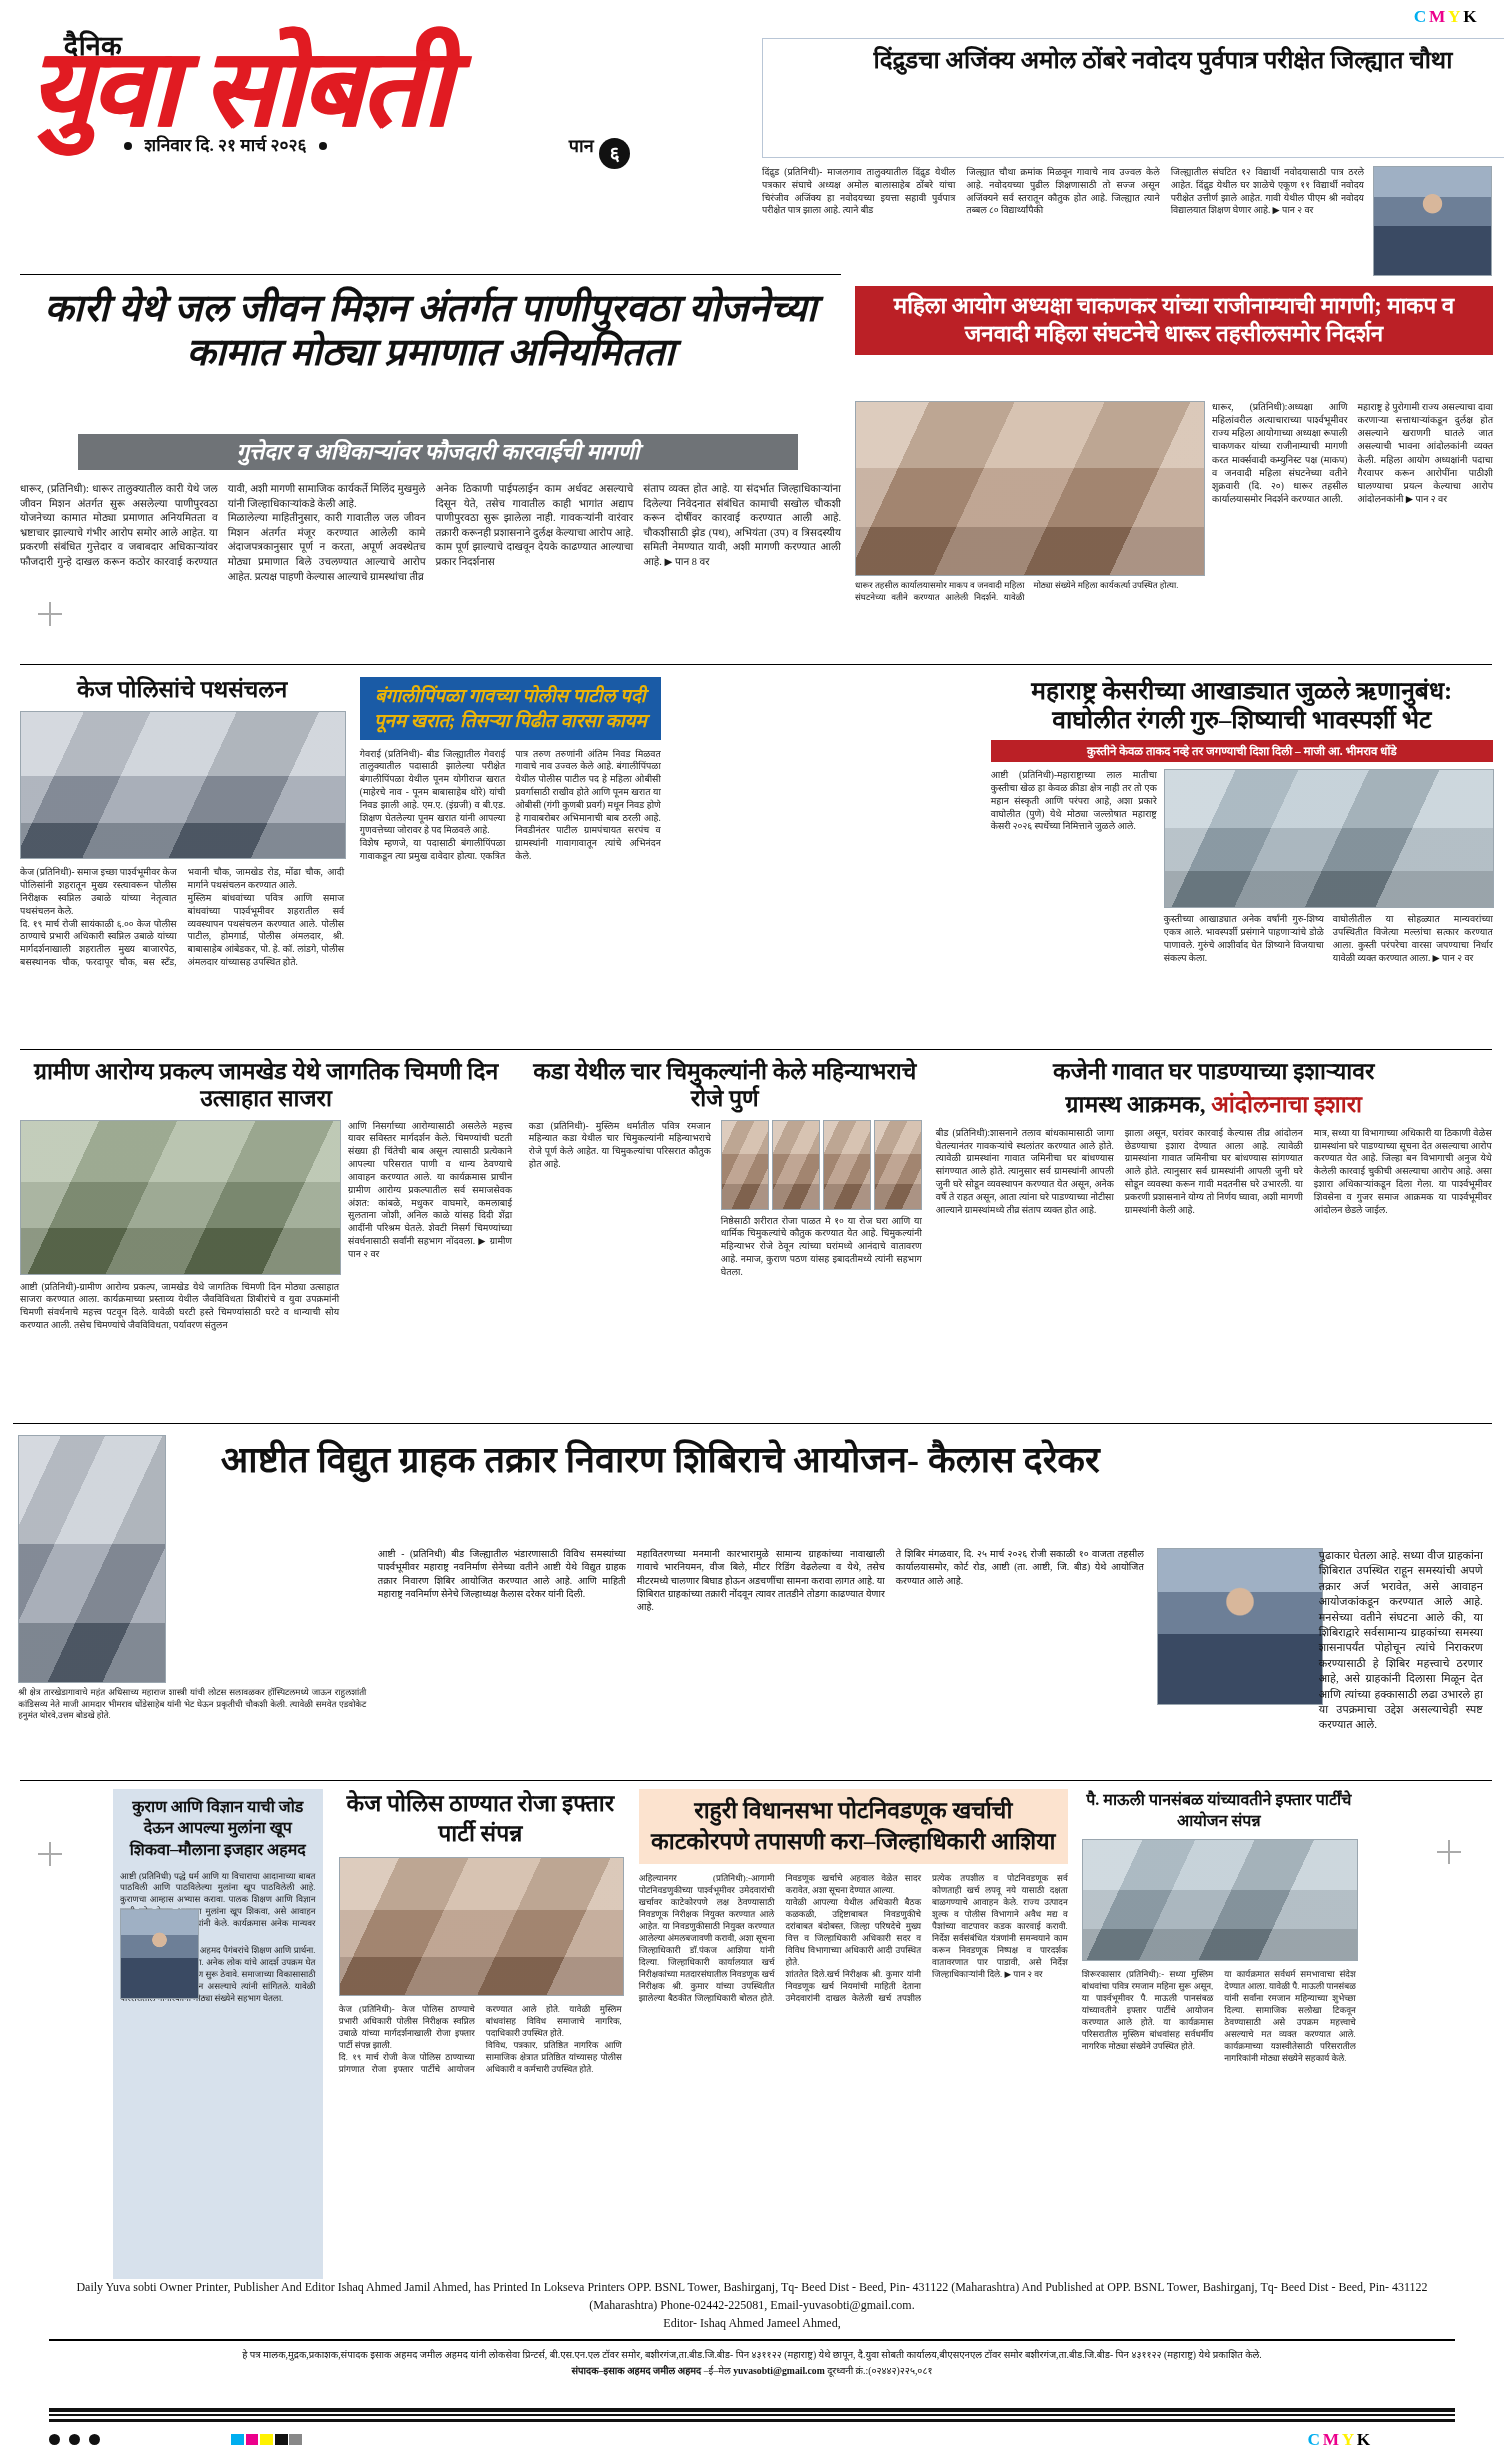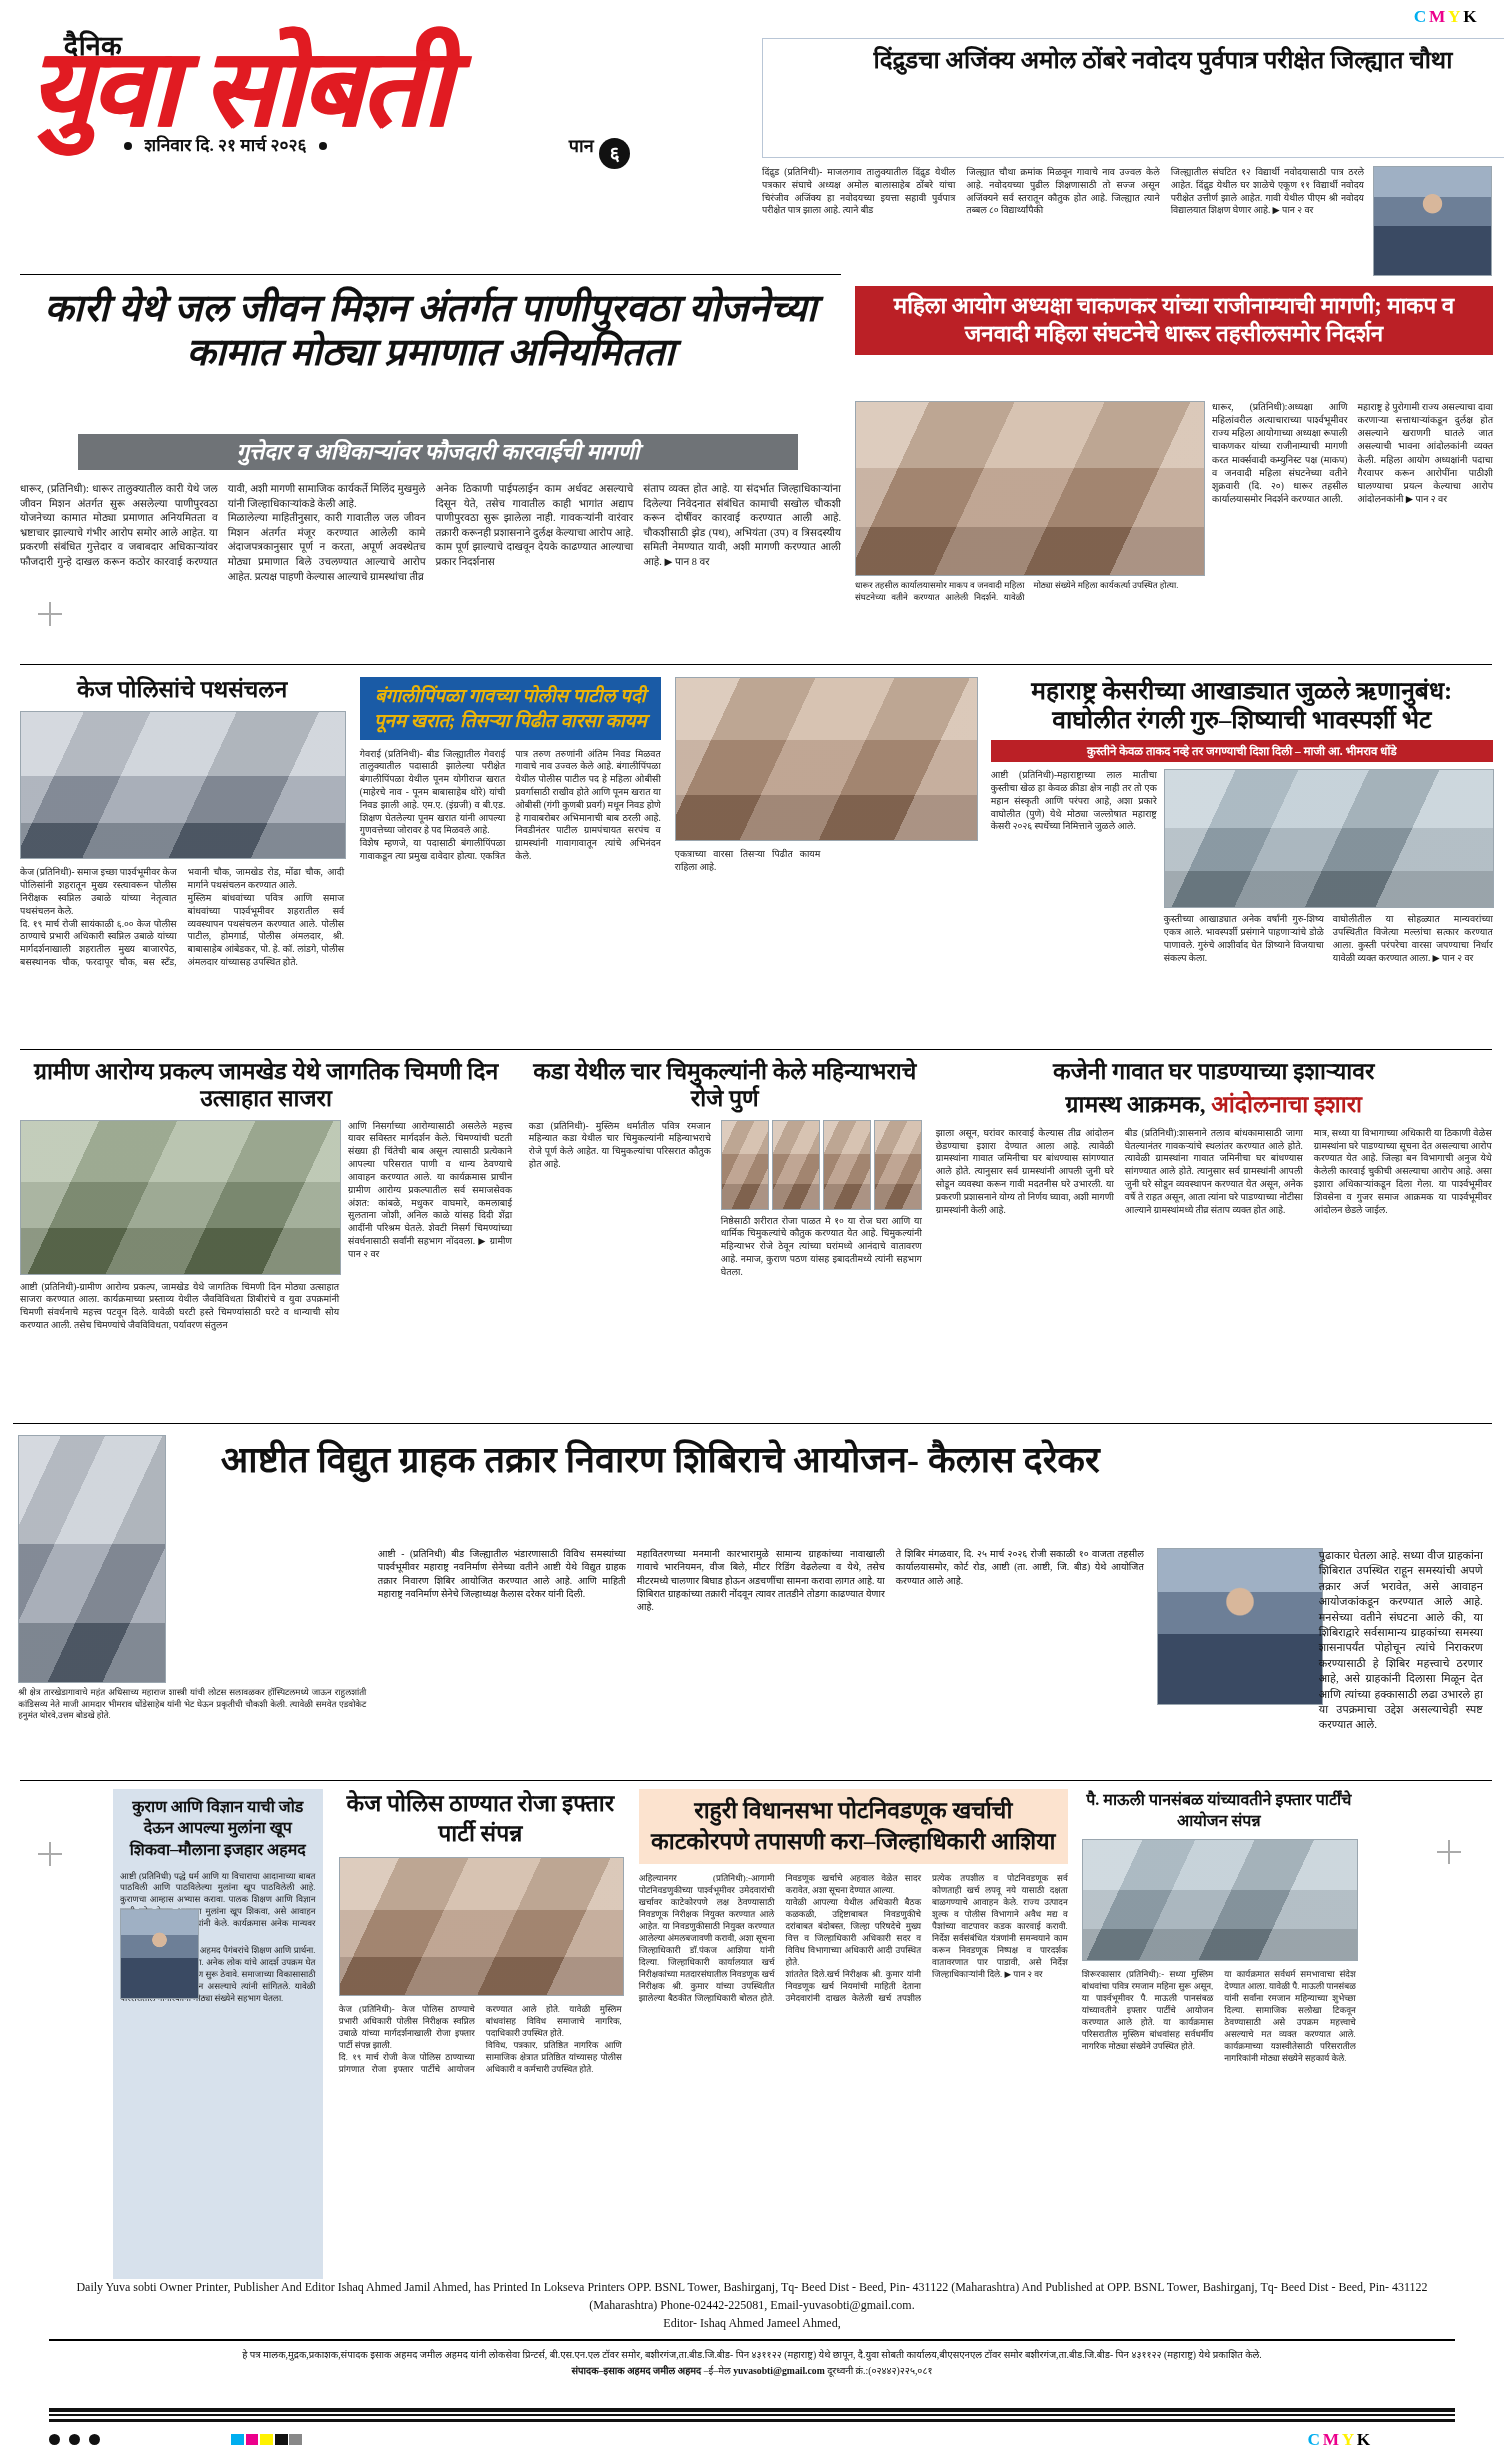--- a/index.html
+++ b/index.html
@@ -202,26 +202,20 @@
     <div class="colB">
       <div class="blueban">
         <h3>बंगालीपिंपळा गावच्या पोलीस पाटील पदी पूनम खरात; तिसऱ्या पिढीत वारसा कायम</h3>
       </div>
       <div class="body-txt-sm" style="margin-top:7.3px;column-count:2;column-gap:10px;">
         <div>गेवराई (प्रतिनिधी)- बीड जिल्ह्यातील गेवराई तालुक्यातील पदासाठी झालेल्या परीक्षेत बंगालीपिंपळा येथील पूनम योगीराज खरात (माहेरचे नाव - पूनम बाबासाहेब थोरे) यांची निवड झाली आहे. एम.ए. (इंग्रजी) व बी.एड. शिक्षण घेतलेल्या पूनम खरात यांनी आपल्या गुणवत्तेच्या जोरावर हे पद मिळवले आहे.</div>
         <div>विशेष म्हणजे, या पदासाठी बंगालीपिंपळा गावाकडून त्या प्रमुख दावेदार होत्या. एकत्रित पात्र तरुण तरुणांनी अंतिम निवड मिळवत गावाचे नाव उज्वल केले आहे. बंगालीपिंपळा येथील पोलीस पाटील पद हे महिला ओबीसी प्रवर्गासाठी राखीव होते आणि पूनम खरात या ओबीसी (गंगी कुणबी प्रवर्ग) मधून निवड होणे हे गावाबरोबर अभिमानाची बाब ठरली आहे. निवडीनंतर पाटील ग्रामपंचायत सरपंच व ग्रामस्थांनी गावागावातून त्यांचे अभिनंदन केले.</div>
       </div>
     </div>
 
-    <div class="colC">
-      <div class="ph warm" style="width:301px;height:162px;"></div>
-      <div class="body-txt-sm" style="margin-top:7.3px;column-count:2;column-gap:10px;">
-        <div>एकत्राच्या वारसा तिसऱ्या पिढीत कायम राहिला आहे.</div>
-      </div>
-    </div>
 
     <div class="colD">
       <div class="h-center" style="font-size:24.6px;">महाराष्ट्र केसरीच्या आखाड्यात जुळले ऋणानुबंध: वाघोलीत रंगली गुरु–शिष्याची भावस्पर्शी भेट</div>
       <div class="redstrip" style="margin-top:5.5px;">कुस्तीने केवळ ताकद नव्हे तर जगण्याची दिशा दिली – माजी आ. भीमराव धोंडे</div>
       <div style="position:relative;margin-top:7.3px;height:182px;">
         <div class="ph" style="position:absolute;left:173px;top:0;width:328px;height:137px;"></div>
         <div class="body-txt-sm" style="position:absolute;left:0;top:0;width:166px;">
           <div>आष्टी (प्रतिनिधी)-महाराष्ट्राच्या लाल मातीचा कुस्तीचा खेळ हा केवळ क्रीडा क्षेत्र नाही तर तो एक महान संस्कृती आणि परंपरा आहे, अशा प्रकारे वाघोलीत (पुणे) येथे मोठ्या जल्लोषात महाराष्ट्र केसरी २०२६ स्पर्धेच्या निमित्ताने जुळले आले.</div>
         </div>
         <div class="body-txt-sm" style="position:absolute;left:173px;top:144px;width:160px;">
@@ -268,22 +262,22 @@
         </div>
       </div>
     </div>
 
     <div class="cC">
       <h3>कजेनी गावात घर पाडण्याच्या इशाऱ्यावर</h3>
       <h3 style="margin-top:5.5px;">
         <span>ग्रामस्थ आक्रमक, </span><span class="accent-red">आंदोलनाचा इशारा</span>
       </h3>
       <div class="cols3 body-txt-sm" style="margin-top:9px;">
+        <div>बीड (प्रतिनिधी):शासनाने तलाव बांधकामासाठी जागा घेतल्यानंतर गावकऱ्यांचे स्थलांतर करण्यात आले होते. त्यावेळी ग्रामस्थांना गावात जमिनीचा घर बांधण्यास सांगण्यात आले होते. त्यानुसार सर्व ग्रामस्थांनी आपली जुनी घरे सोडून व्यवस्थापन करण्यात येत असून, अनेक वर्षे ते राहत असून, आता त्यांना घरे पाडण्याच्या नोटीसा आल्याने ग्रामस्थांमध्ये तीव्र संताप व्यक्त होत आहे.</div>
         <div>झाला असून, घरांवर कारवाई केल्यास तीव्र आंदोलन छेडण्याचा इशारा देण्यात आला आहे. त्यावेळी ग्रामस्थांना गावात जमिनीचा घर बांधण्यास सांगण्यात आले होते. त्यानुसार सर्व ग्रामस्थांनी आपली जुनी घरे सोडून व्यवस्था करून गावी मदतनीस घरे उभारली. या प्रकरणी प्रशासनाने योग्य तो निर्णय घ्यावा, अशी मागणी ग्रामस्थांनी केली आहे.</div>
-        <div>बीड (प्रतिनिधी):शासनाने तलाव बांधकामासाठी जागा घेतल्यानंतर गावकऱ्यांचे स्थलांतर करण्यात आले होते. त्यावेळी ग्रामस्थांना गावात जमिनीचा घर बांधण्यास सांगण्यात आले होते. त्यानुसार सर्व ग्रामस्थांनी आपली जुनी घरे सोडून व्यवस्थापन करण्यात येत असून, अनेक वर्षे ते राहत असून, आता त्यांना घरे पाडण्याच्या नोटीसा आल्याने ग्रामस्थांमध्ये तीव्र संताप व्यक्त होत आहे.</div>
         <div>मात्र, सध्या या विभागाच्या अधिकारी या ठिकाणी वेळेस ग्रामस्थांना घरे पाडण्याच्या सूचना देत असल्याचा आरोप करण्यात येत आहे. जिल्हा बन विभागाची अनुज येथे केलेली कारवाई चुकीची असल्याचा आरोप आहे. असा इशारा अधिकाऱ्यांकडून दिला गेला. या पार्श्वभूमीवर शिवसेना व गुजर समाज आक्रमक या पार्श्वभूमीवर आंदोलन छेडले जाईल.</div>
       </div>
     </div>
   </div>
 
   <div class="r5">
     <div class="leftimg ph ind" style="height:246px;"></div>
     <div class="bighead">आष्टीत विद्युत ग्राहक तक्रार निवारण शिबिराचे आयोजन- कैलास दरेकर</div>
     <div class="body">
       <div>आष्टी - (प्रतिनिधी) बीड जिल्ह्यातील भंडारणासाठी विविध समस्यांच्या पार्श्वभूमीवर महाराष्ट्र नवनिर्माण सेनेच्या वतीने आष्टी येथे विद्युत ग्राहक तक्रार निवारण शिबिर आयोजित करण्यात आले आहे. आणि माहिती महाराष्ट्र नवनिर्माण सेनेचे जिल्हाध्यक्ष कैलास दरेकर यांनी दिली.</div>

